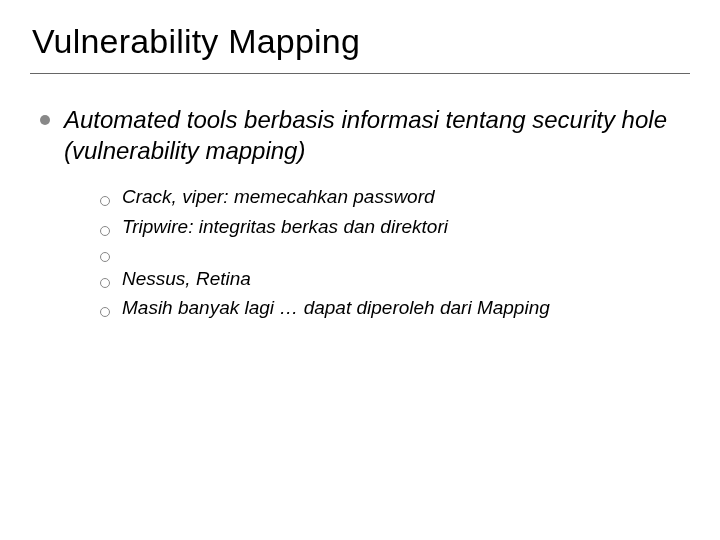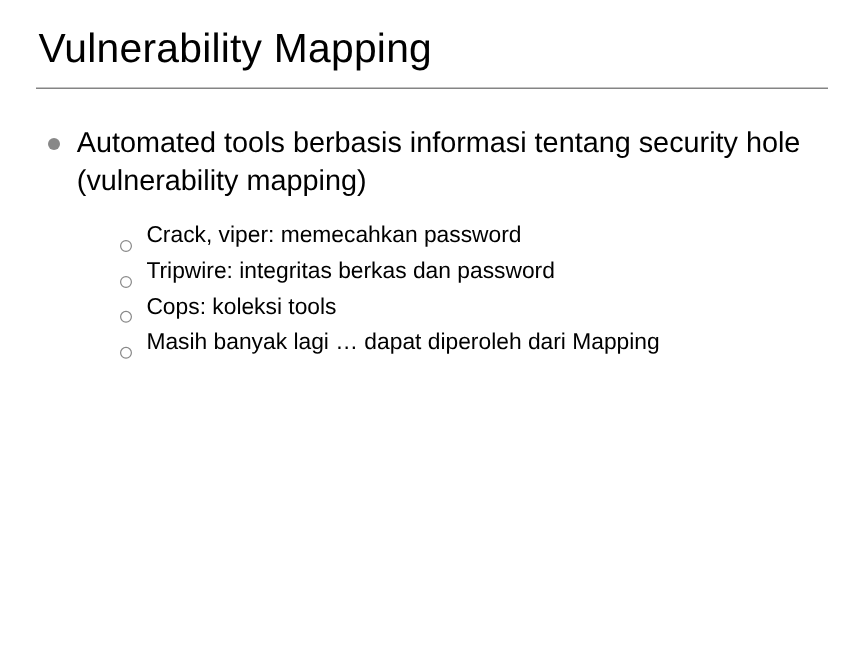--- a/index.html
+++ b/index.html
@@ -24,20 +24,21 @@
     padding: 0 4px 12px 2px;
   }
   .title {
     font-size: 34px;
     font-weight: normal;
     line-height: 1.15;
     letter-spacing: 0.2px;
   }
   .body {
     padding: 30px 10px 0 10px;
+    font-style: italic;
   }
   .l1 {
     display: flex;
     align-items: flex-start;
   }
   .l1-bullet {
     width: 10px;
     height: 10px;
     border-radius: 50%;
     background: #888888;
@@ -48,21 +49,21 @@
   .l1-text {
     font-size: 24px;
     line-height: 1.3;
   }
   .l2-list {
     margin-top: 18px;
     padding-left: 60px;
   }
   .l2 {
     display: flex;
-    align-items: flex-end;
+    align-items: center;
     margin-bottom: 4px;
   }
   .l2-bullet {
     width: 8px;
     height: 8px;
     border: 1px solid #888888;
     border-radius: 50%;
     background: transparent;
     flex: 0 0 auto;
     margin-top: 8px;
@@ -87,25 +88,28 @@
       <div class="l1-text">Automated tools berbasis informasi tentang security hole (vulnerability mapping)</div>
     </div>
 
     <div class="l2-list">
       <div class="l2">
         <div class="l2-bullet"></div>
         <div class="l2-text">Crack, viper: memecahkan password</div>
       </div>
       <div class="l2">
         <div class="l2-bullet"></div>
-        <div class="l2-text">Tripwire: integritas berkas dan password</div>
+        <div class="l2-text">Tripwire: integritas berkas dan direktori</div>
       </div>
       <div class="l2">
         <div class="l2-bullet"></div>
-        <div class="l2-text">Cops: koleksi tools</div>
+      </div>
+      <div class="l2">
+        <div class="l2-bullet"></div>
+        <div class="l2-text">Nessus, Retina</div>
       </div>
       <div class="l2">
         <div class="l2-bullet"></div>
         <div class="l2-text">Masih banyak lagi … dapat diperoleh dari Mapping</div>
       </div>
     </div>
   </div>
 </div>
 
 </body></html>

